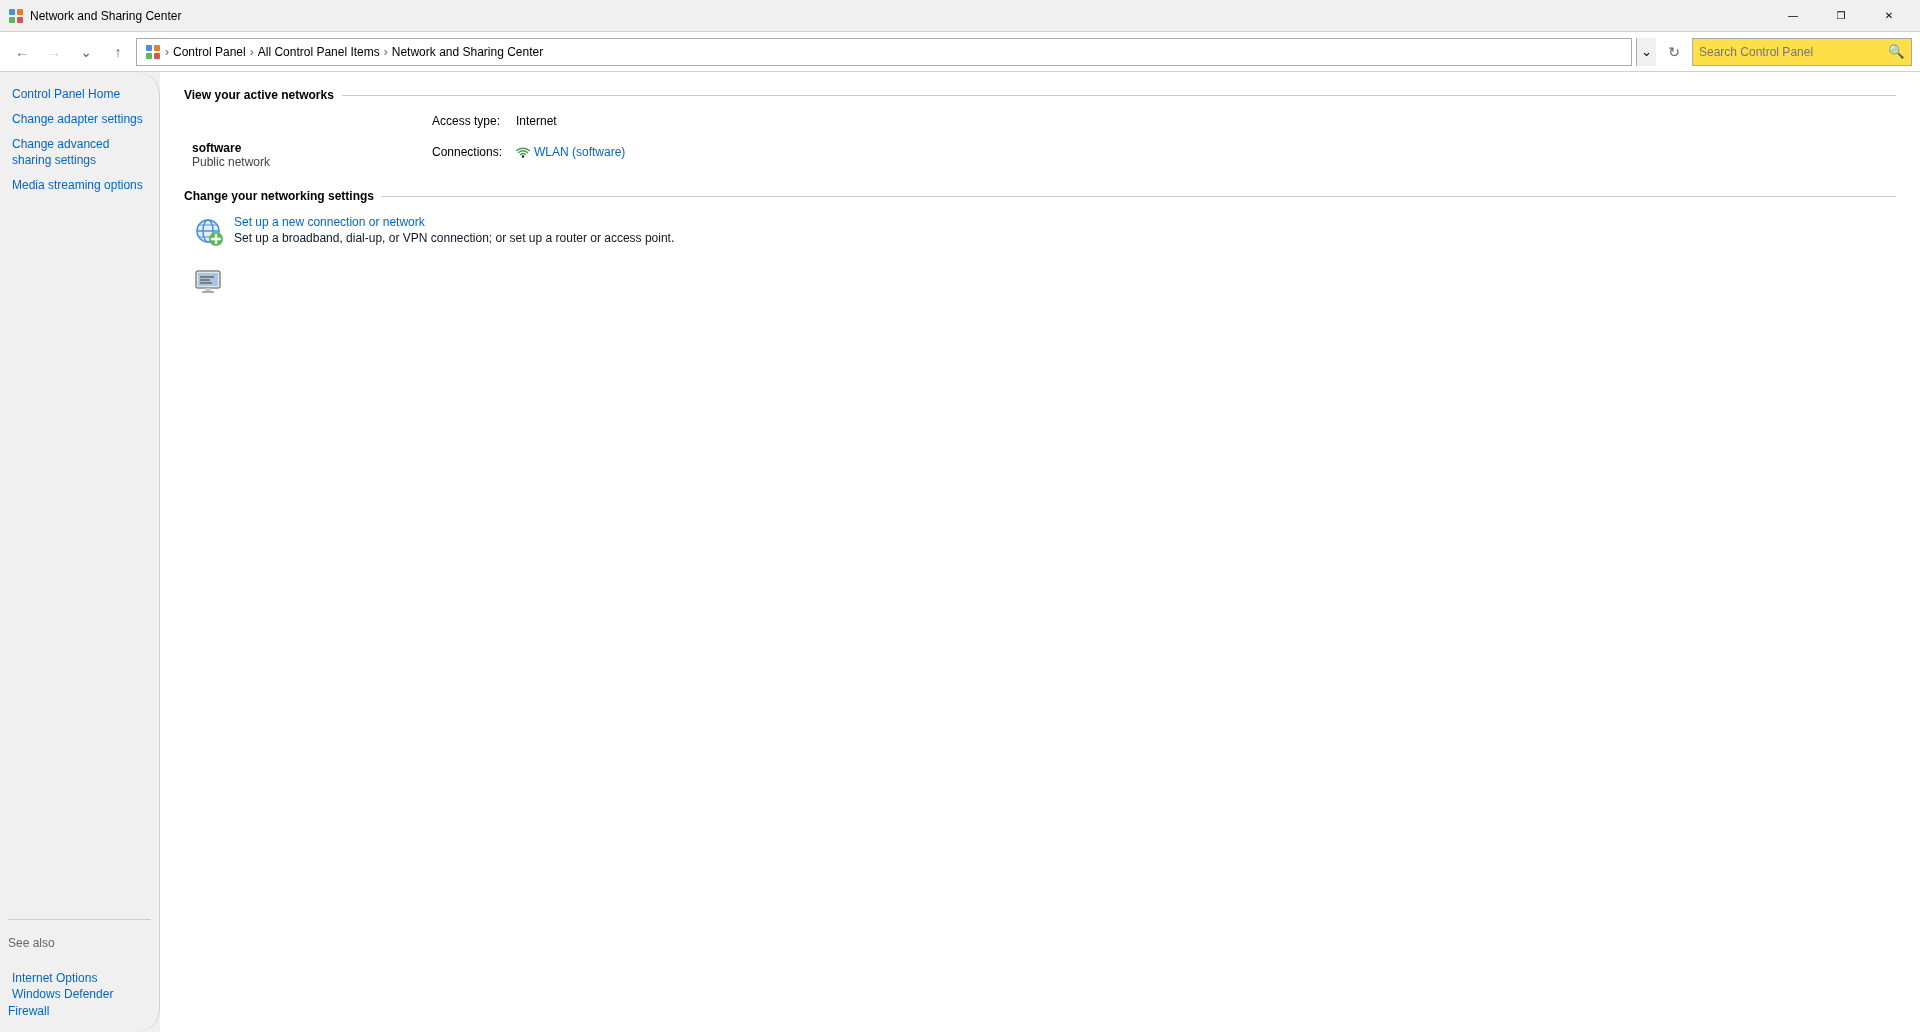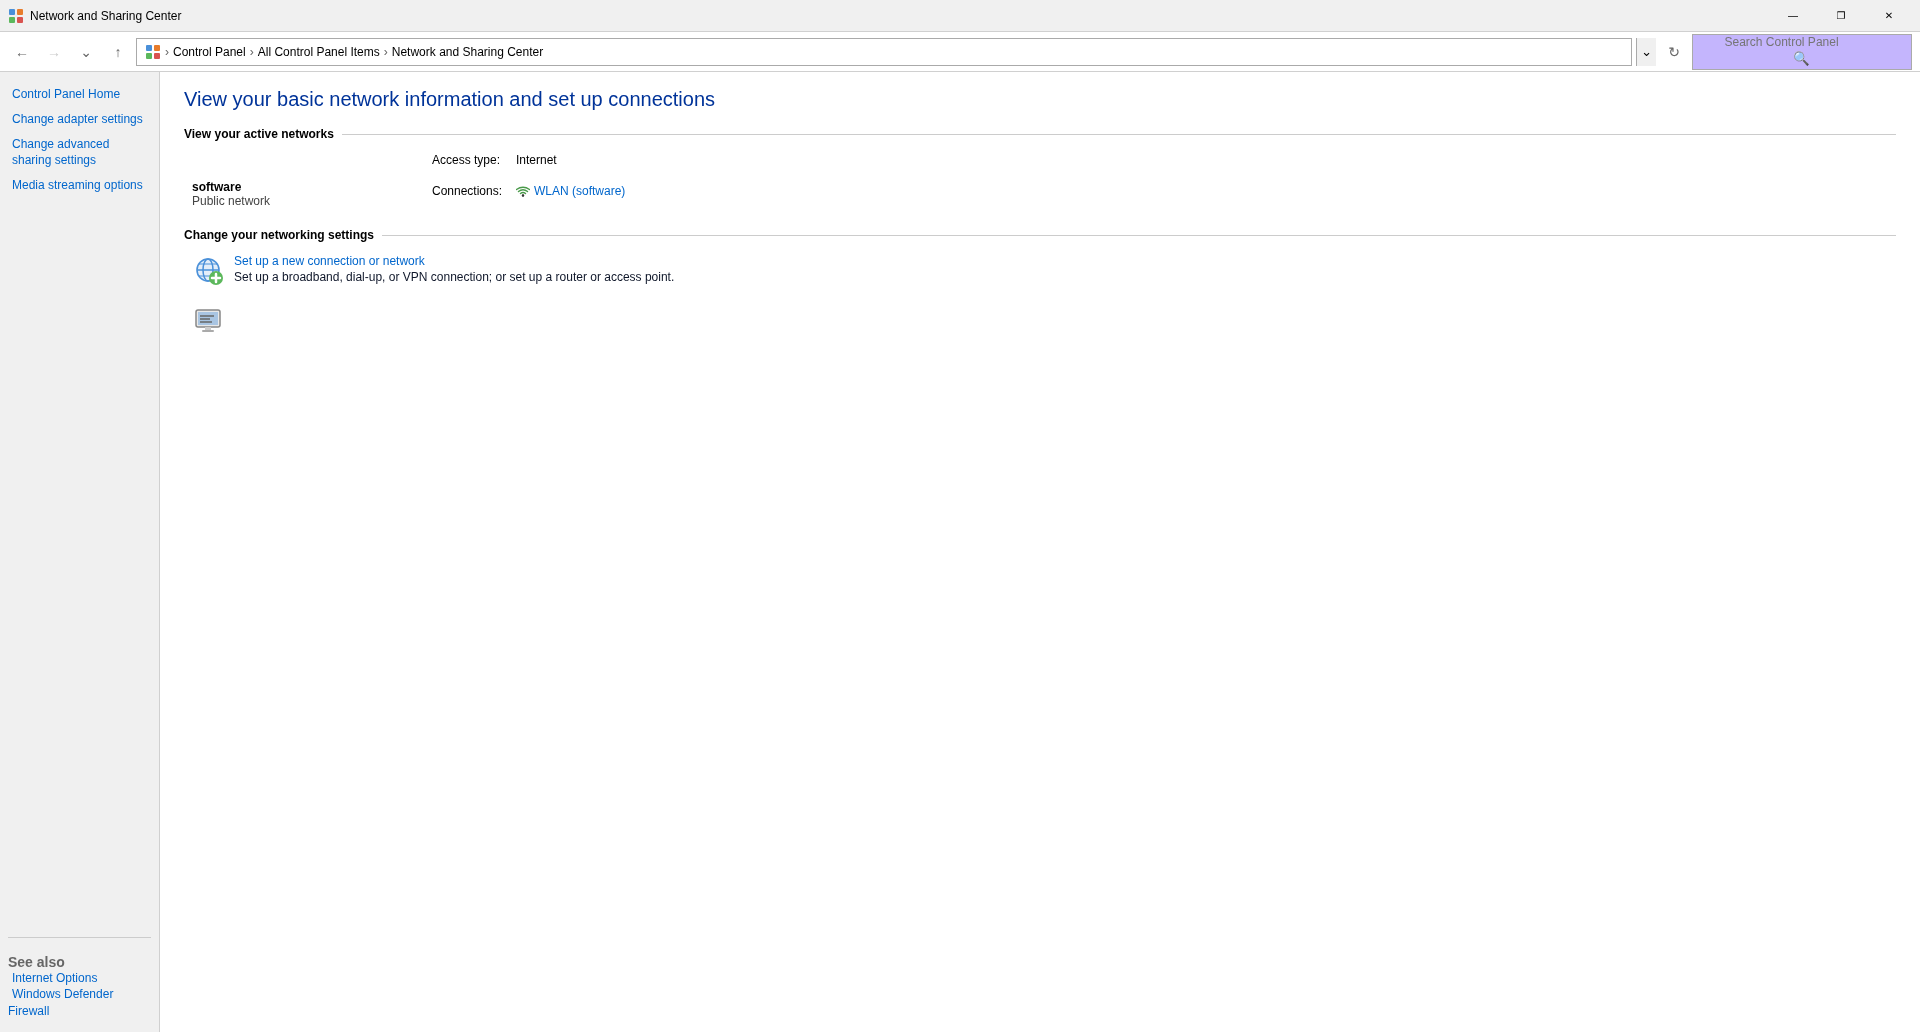--- a/index.html
+++ b/index.html
@@ -37,40 +37,40 @@
       padding: 0 8px; gap: 2px; font-size: 12px;
     }
     .breadcrumb-item { color: #000; display: flex; align-items: flex-start; gap: 2px; }
     .breadcrumb-sep { color: #666; margin: 0 2px; }
     .breadcrumb-item a { color: #000; text-decoration: none; cursor: pointer; }
     .breadcrumb-current { font-weight: normal; }
     .address-dropdown { width: 20px; height: 28px; border: none; border-left: 1px solid #aaa; background: #f0f0f0; cursor: pointer; }
     .refresh-btn { width: 28px; height: 28px; border: none; background: transparent; cursor: pointer; font-size: 14px; border-radius: 3px; color: #666; display: flex; align-items: center; justify-content: center; }
     .search-box {
       display: flex; align-items: center;
-      border: 1px solid #aaa; height: 36px; width: 220px; background: #c4b5fd; flex-direction: column;
+      border: 1px solid #aaa; height: 28px; width: 220px; background: #fde047;
     }
     .search-input { flex: 1; border: none; outline: none; padding: 0 6px; font-size: 12px; background: transparent; }
     .search-btn { width: 28px; height: 28px; border: none; background: transparent; cursor: pointer; color: #666; display: flex; align-items: center; justify-content: center; }
 
     
     .main-layout { display: flex; height: calc(100vh - 72px); }
 
     
     .sidebar {
       width: 160px; background: #f0f0f0; padding: 12px 8px;
       border-right: 1px solid #d0d0d0; flex-shrink: 0;
-      display: flex; flex-direction: column; justify-content: space-between;
+      display: flex; flex-direction: column; justify-content: space-between; border-radius: 23px;
     }
     .sidebar-nav { display: flex; flex-direction: column; gap: 4px; }
     .sidebar-link {
       color: #0066cc; text-decoration: none; font-size: 12px;
       cursor: pointer; padding: 2px 4px; line-height: 1.4;
     }
-    .sidebar-section-title { font-size: 14px; color: #666; margin-bottom: 0; margin-top: 8px; font-weight: bold; }
+    .sidebar-section-title { font-size: 12px; color: #666; margin-bottom: 20px; margin-top: 8px; }
     .sidebar-bottom { border-top: 1px solid #ccc; padding-top: 8px; }
 
     
     .content { flex: 1; background: #fff; padding: 16px 24px; overflow-y: auto; }
     .page-title { font-size: 20px; font-weight: 300; color: #003399; margin-bottom: 16px; }
 
     
     .section-heading {
       display: flex; align-items: center; gap: 8px;
       font-size: 12px; color: #000; margin-bottom: 12px; font-weight: 700;
@@ -166,21 +166,20 @@
     </div>
     <div class="sidebar-bottom">
       <div class="sidebar-section-title">See also</div>
       <a class="sidebar-link">Internet Options</a>
       <br>
       <a class="sidebar-link">Windows Defender Firewall</a>
     </div>
   </div>
 
   <div class="content">
-    <div class="page-title">View your basic network information and set up connections</div>
 
     <div class="section-heading">
       <span>View your active networks</span>
     </div>
 
     <div class="network-info-table">
       <div class="network-name-col">
         <div class="network-name">software</div>
         <div class="network-type">Public network</div>
       </div>

